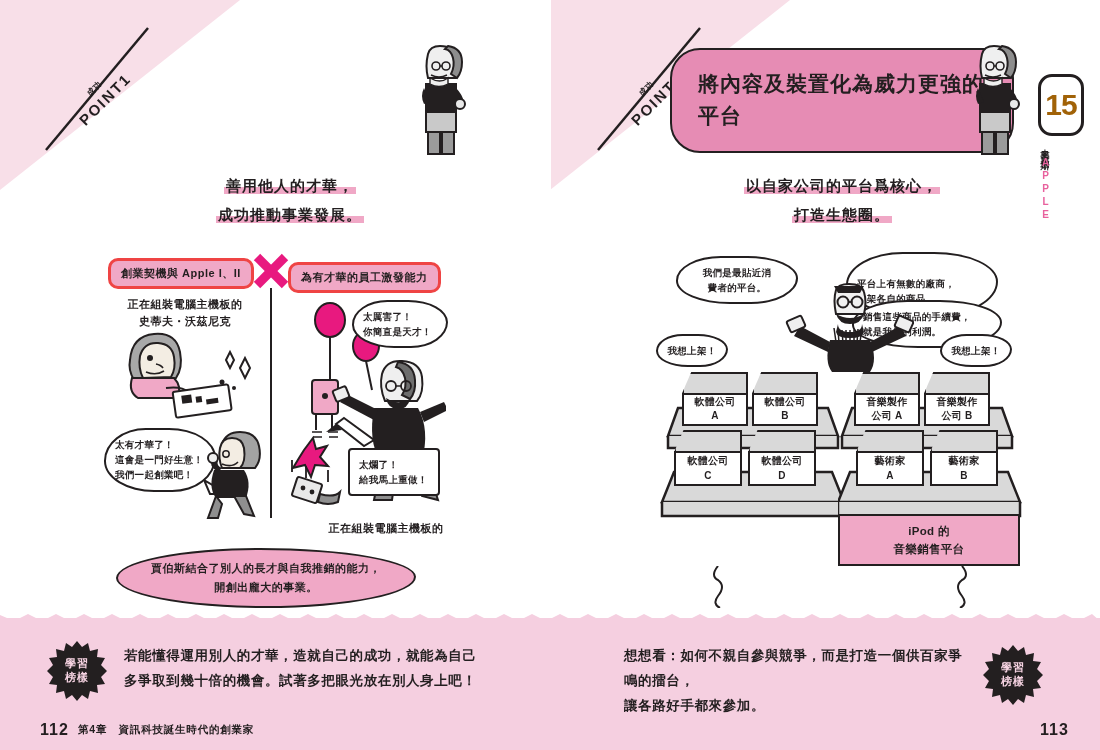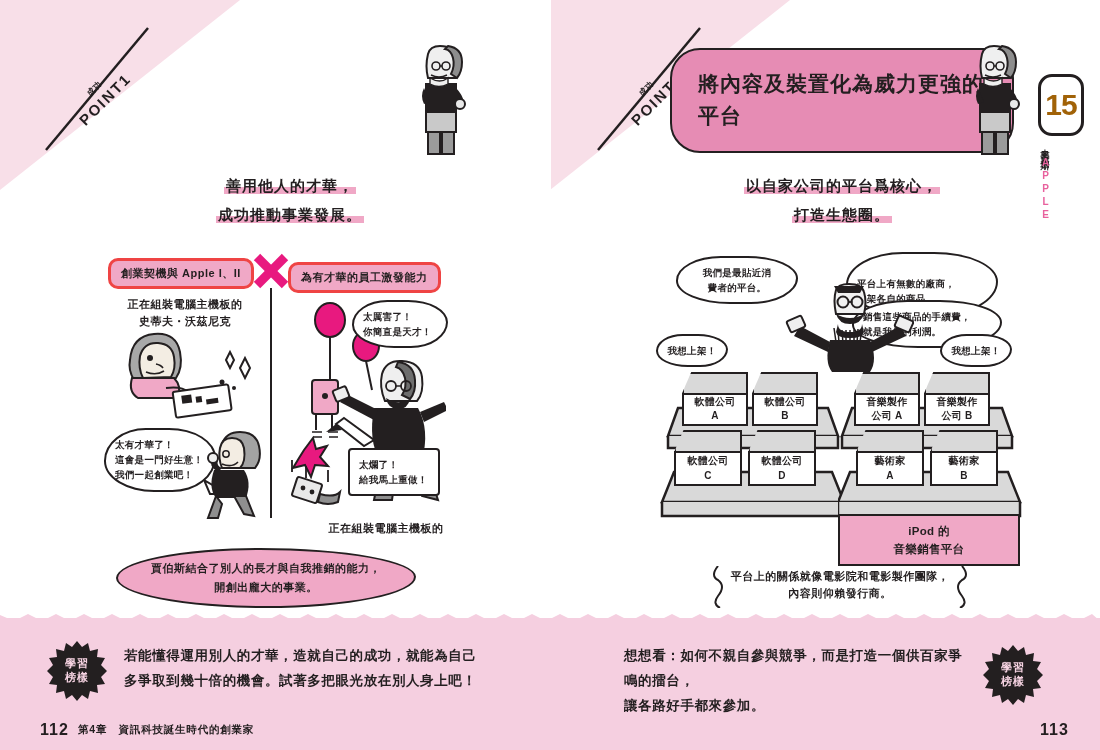--- a/index.html
+++ b/index.html
@@ -431,22 +431,20 @@
     </div>
 
     <div class="base" style="left:178px; top:146px; width:182px; height:52px;">iPod 的
 音樂銷售平台</div>
   </div>
 
   <svg style="position:absolute; left:700px; top:566px;" width="280" height="42" viewBox="0 0 280 42">
     <path d="M18 0 q-8 10 0 14 q8 6 0 16 q-6 8 2 12" fill="none" stroke="#231f20" stroke-width="2"></path>
     <path d="M262 0 q8 10 0 14 q-8 6 0 16 q6 8 -2 12" fill="none" stroke="#231f20" stroke-width="2"></path>
   </svg>
-  <div class="cap" style="left:700px; top:568px; width:280px;">平台上的關係就像電影院和電影製作團隊，
-內容則仰賴發行商。</div>
 
   <div class="gutter"></div>
 
   <div class="footer">
     <svg class="footer-wave" viewBox="0 0 1100 12" preserveAspectRatio="none">
       <path d="M0 12 L0 6 L14 12 L28 5 L42 12 L56 5 L70 12 L84 5 L98 12 L112 5 L126 12 L140 5 L154 12 L168 5 L182 12 L196 5 L210 12 L224 5 L238 12 L252 5 L266 12 L280 5 L294 12 L308 5 L322 12 L336 5 L350 12 L364 5 L378 12 L392 5 L406 12 L420 5 L434 12 L448 5 L462 12 L476 5 L490 12 L504 5 L518 12 L532 5 L546 12 L560 5 L574 12 L588 5 L602 12 L616 5 L630 12 L644 5 L658 12 L672 5 L686 12 L700 5 L714 12 L728 5 L742 12 L756 5 L770 12 L784 5 L798 12 L812 5 L826 12 L840 5 L854 12 L868 5 L882 12 L896 5 L910 12 L924 5 L938 12 L952 5 L966 12 L980 5 L994 12 L1008 5 L1022 12 L1036 5 L1050 12 L1064 5 L1078 12 L1092 5 L1100 12 Z" fill="#f5cfe0"></path>
     </svg>
 
     <div class="badge-star" style="left:46px; top:22px;">
       <svg width="62" height="62" viewBox="0 0 62 62">

